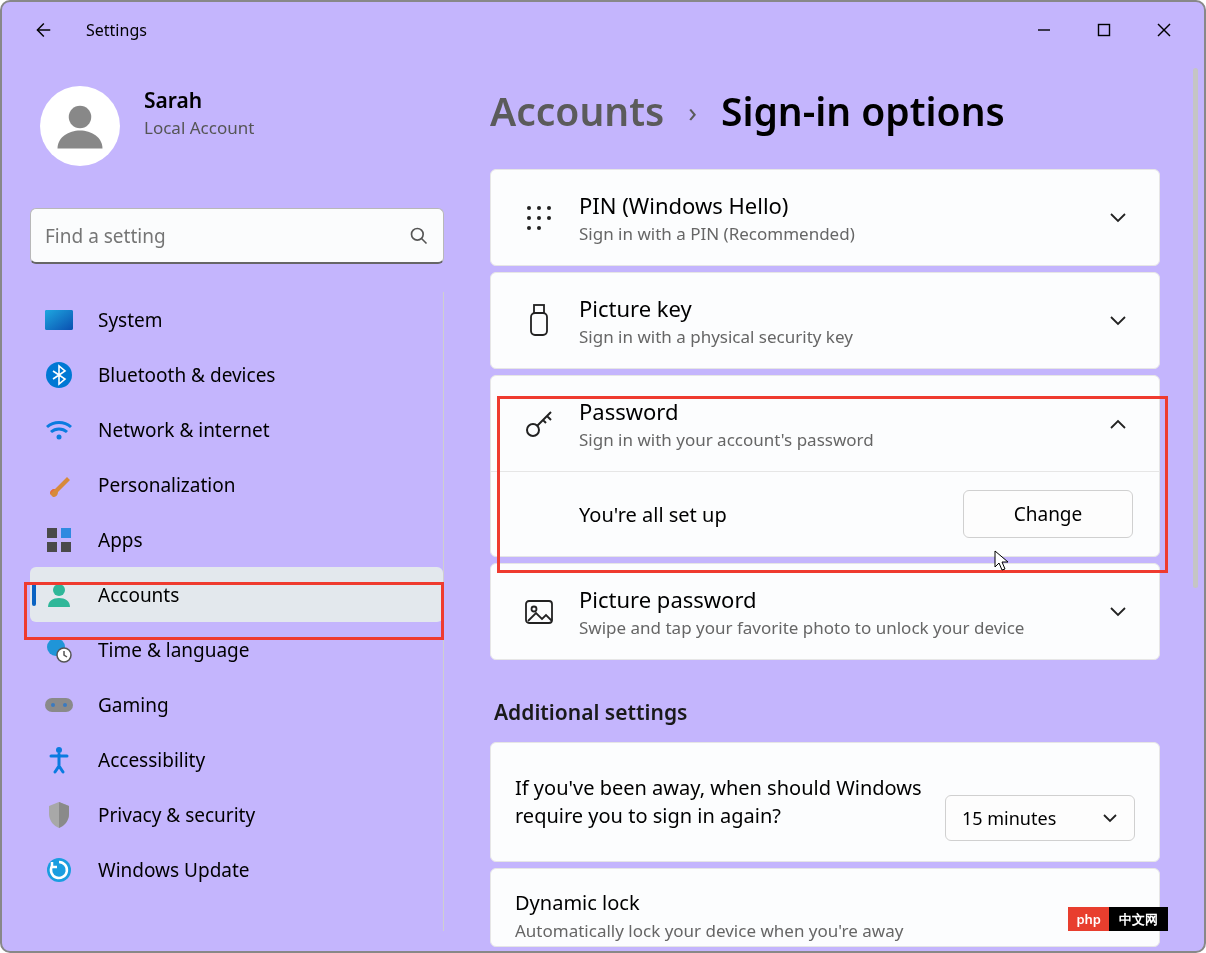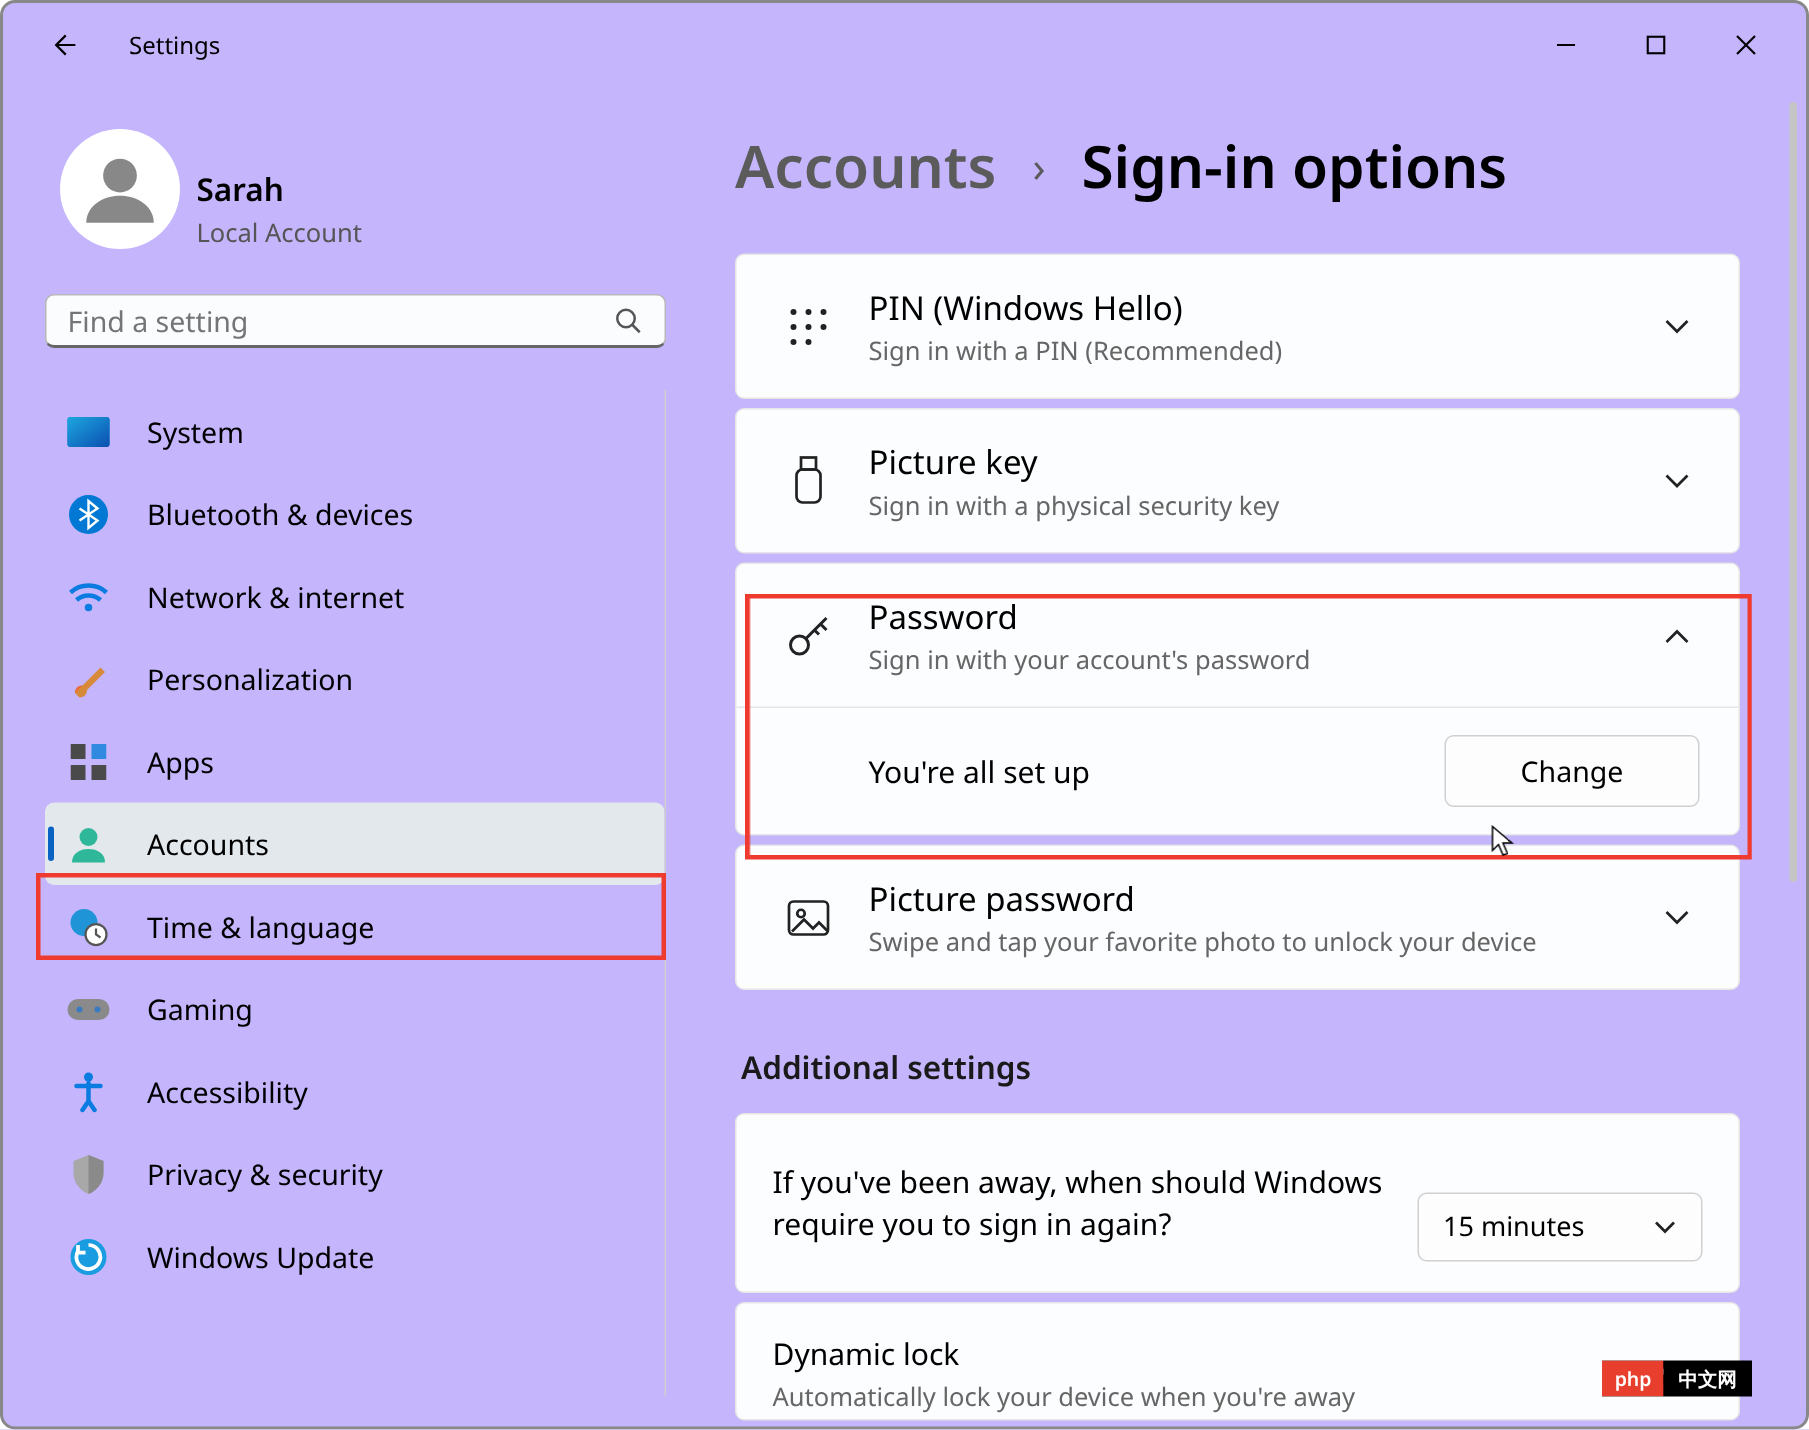--- a/index.html
+++ b/index.html
@@ -9,27 +9,27 @@
 
 .titlebar { height: 56px; display: flex; align-items: center; padding: 0 10px 0 20px; }
 .titlebar .back { width: 40px; height: 40px; display: flex; align-items: center; justify-content: center; cursor: pointer; }
 .titlebar .title { font-size: 16px; margin-left: 24px; color: #000; }
 .titlebar .spacer { flex: 1; }
 .titlebar .winbtn { width: 60px; height: 40px; display: flex; align-items: center; justify-content: center; cursor: pointer; }
 
 .body { flex: 1; display: flex; overflow: hidden; }
 
 .sidebar { width: 460px; padding: 20px 18px 20px 28px; display: flex; flex-direction: column; overflow: hidden; }
-.profile { display: flex; align-items: flex-end; gap: 11px; padding: 8px 10px 22px 10px; }
+.profile { display: flex; align-items: flex-start; gap: 24px; padding: 8px 10px 22px 10px; }
 .avatar { width: 80px; height: 80px; border-radius: 50%; background: #fff; display: flex; align-items: center; justify-content: center; }
 .avatar svg { width: 54px; height: 54px; fill: #888; }
 .profile-info .name { font-size: 21px; font-weight: 600; color: #000; }
 .profile-info .sub { font-size: 17px; color: #555; margin-top: 2px; }
 
-.search { margin-top: 8px; height: 36px; border: 1px solid #b8b8b8; border-bottom: 2px solid #666; border-radius: 6px; background: #fbfcfd; display: flex; align-items: center; padding: 0 14px; }
+.search { margin-top: 20px; height: 56px; border: 1px solid #b8b8b8; border-bottom: 2px solid #666; border-radius: 6px; background: #fbfcfd; display: flex; align-items: center; padding: 0 14px; }
 .search input { flex: 1; border: none; background: transparent; font-size: 19px; color: #555; outline: none; }
 .search .search-ico { width: 20px; height: 20px; }
 
 .nav { margin-top: 28px; flex: 1; position: relative; overflow: hidden; }
 .nav-inner { overflow-y: auto; height: 100%; padding-right: 0; border-right: 1px solid #cfcfcf; scrollbar-width: none;}
 .nav-item { height: 55px; display: flex; align-items: center; gap: 24px; padding: 0 14px; border-radius: 6px; cursor: pointer; font-size: 19px; color: #000; position:relative;}
 .nav-item .ico { width: 30px; height: 30px; display: flex; align-items: center; justify-content: center; }
 .nav-item.selected { background: #e3e8ed; }
 .nav-item.selected::before { content: ""; position: absolute; left: 2px; top: 16px; bottom: 16px; width: 4px; background: #0a63c2; border-radius: 2px; }
 

